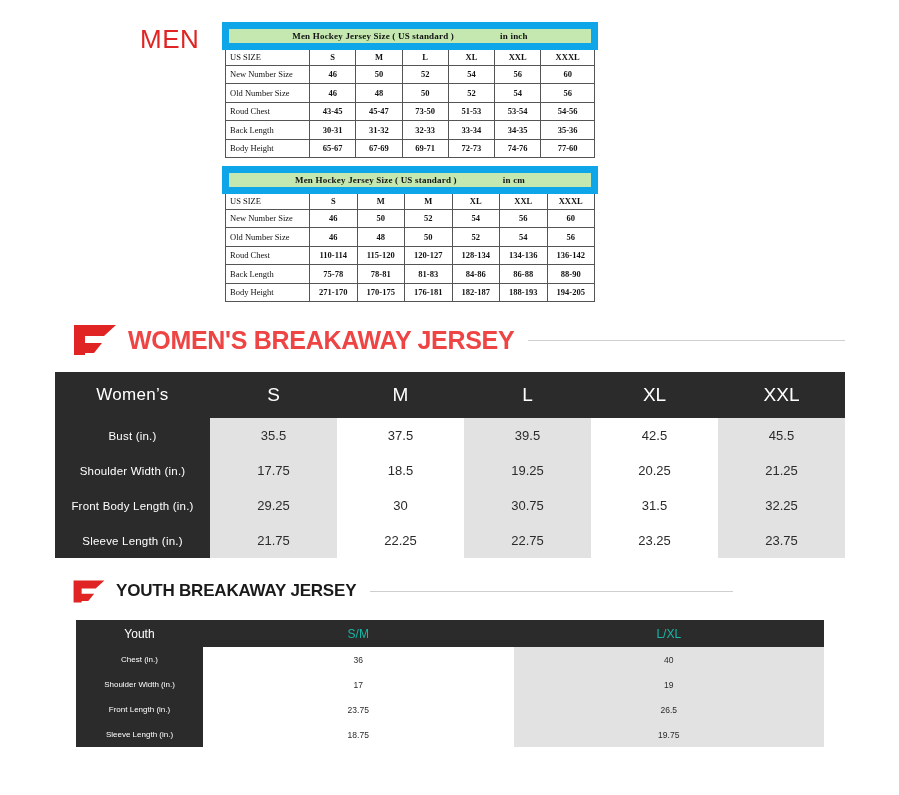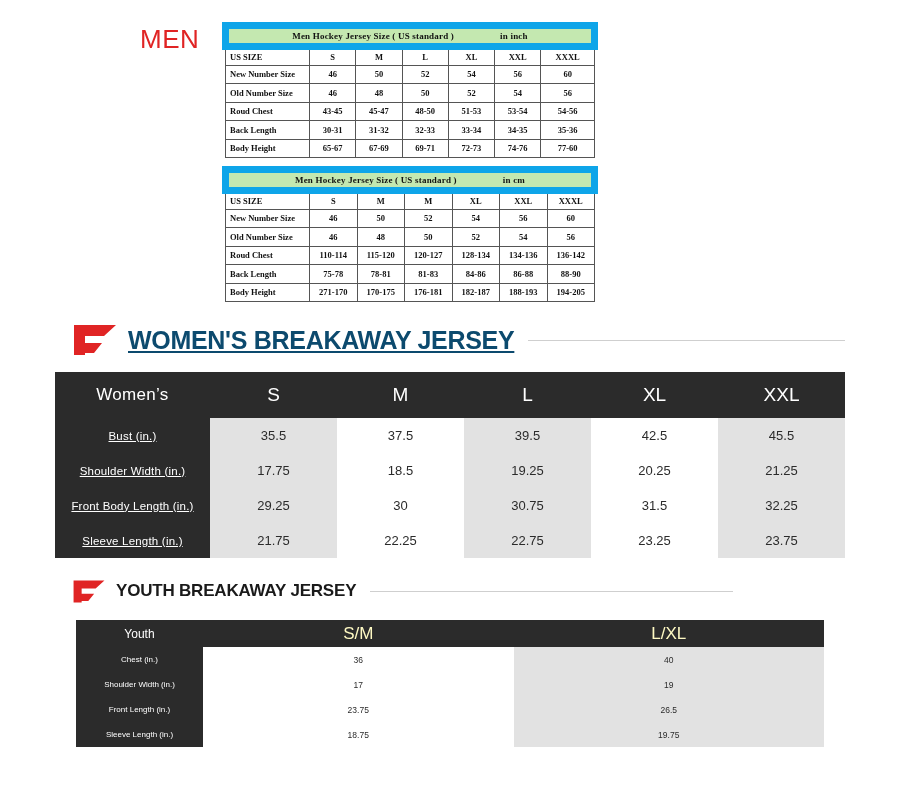--- a/index.html
+++ b/index.html
@@ -53,21 +53,21 @@
     border: 1px solid #555;
     padding: 2px 3px;
     text-align: center;
     height: 18.5px;
     font-weight: bold;
   }
   table.men-table td.rowhead {
     text-align: left;
     padding-left: 4px;
     width: 84px;
-    font-weight: bold;
+    font-weight: normal;
     margin-left: 24px;
   }
   table.men-table tr.banner td {
     background: #c4e8b0;
     font-size: 9px;
     letter-spacing: 0.2px;
     height: 17px;
     border: 7px solid #0ea5e9;
   }
   .banner-inner {
@@ -91,26 +91,25 @@
     position: relative;
     width: 46px;
     height: 34px;
     margin-left: 72px;
     flex: none;
   }
   .logo svg { display: block; }
   .women-title {
     font-size: 25px;
     font-weight: bold;
-    color: #0c4a6e;
+    color: #ef4444;
     letter-spacing: -0.3px;
     margin-left: 10px;
     white-space: nowrap;
     font-family: "Liberation Sans", sans-serif;
-    text-decoration: underline;
   }
   .rule {
     flex: 1;
     height: 1px;
     background: #cfcfcf;
     margin-left: 14px;
     margin-right: 54px;
   }
 
   .women-table-wrap {
@@ -144,21 +143,20 @@
     text-align: center;
   }
   table.women-table td.label {
     background: #2b2b2b;
     color: #ffffff;
     font-size: 11.5px;
     font-weight: normal;
     height: 35px;
     text-align: center;
     letter-spacing: 0.2px;
-    text-decoration: underline;
   }
   table.women-table td.val {
     font-size: 13px;
     color: #2b2b2b;
     text-align: center;
     height: 35px;
     background: #ffffff;
   }
   table.women-table td.val.shade {
     background: #e2e2e2;
@@ -205,22 +203,22 @@
     background: #2b2b2b;
     color: #ffffff;
     font-size: 12px;
     font-weight: normal;
     height: 27px;
     width: 127px;
     text-align: center;
   }
   table.youth-table th.sizehead {
     background: #2b2b2b;
-    color: #fef9c3;
-    font-size: 17px;
+    color: #14b8a6;
+    font-size: 12px;
     font-weight: normal;
     height: 27px;
     text-align: center;
   }
   table.youth-table td.label {
     background: #2b2b2b;
     color: #ffffff;
     font-size: 8px;
     height: 25px;
     text-align: center;
@@ -280,21 +278,21 @@
             <td>48</td>
             <td>50</td>
             <td>52</td>
             <td>54</td>
             <td>56</td>
           </tr>
           <tr>
             <td class="rowhead">Roud Chest</td>
             <td>43-45</td>
             <td>45-47</td>
-            <td>48-50</td>
+            <td>73-50</td>
             <td>51-53</td>
             <td>53-54</td>
             <td>54-56</td>
           </tr>
           <tr>
             <td class="rowhead">Back Length</td>
             <td>30-31</td>
             <td>31-32</td>
             <td>32-33</td>
             <td>33-34</td>

